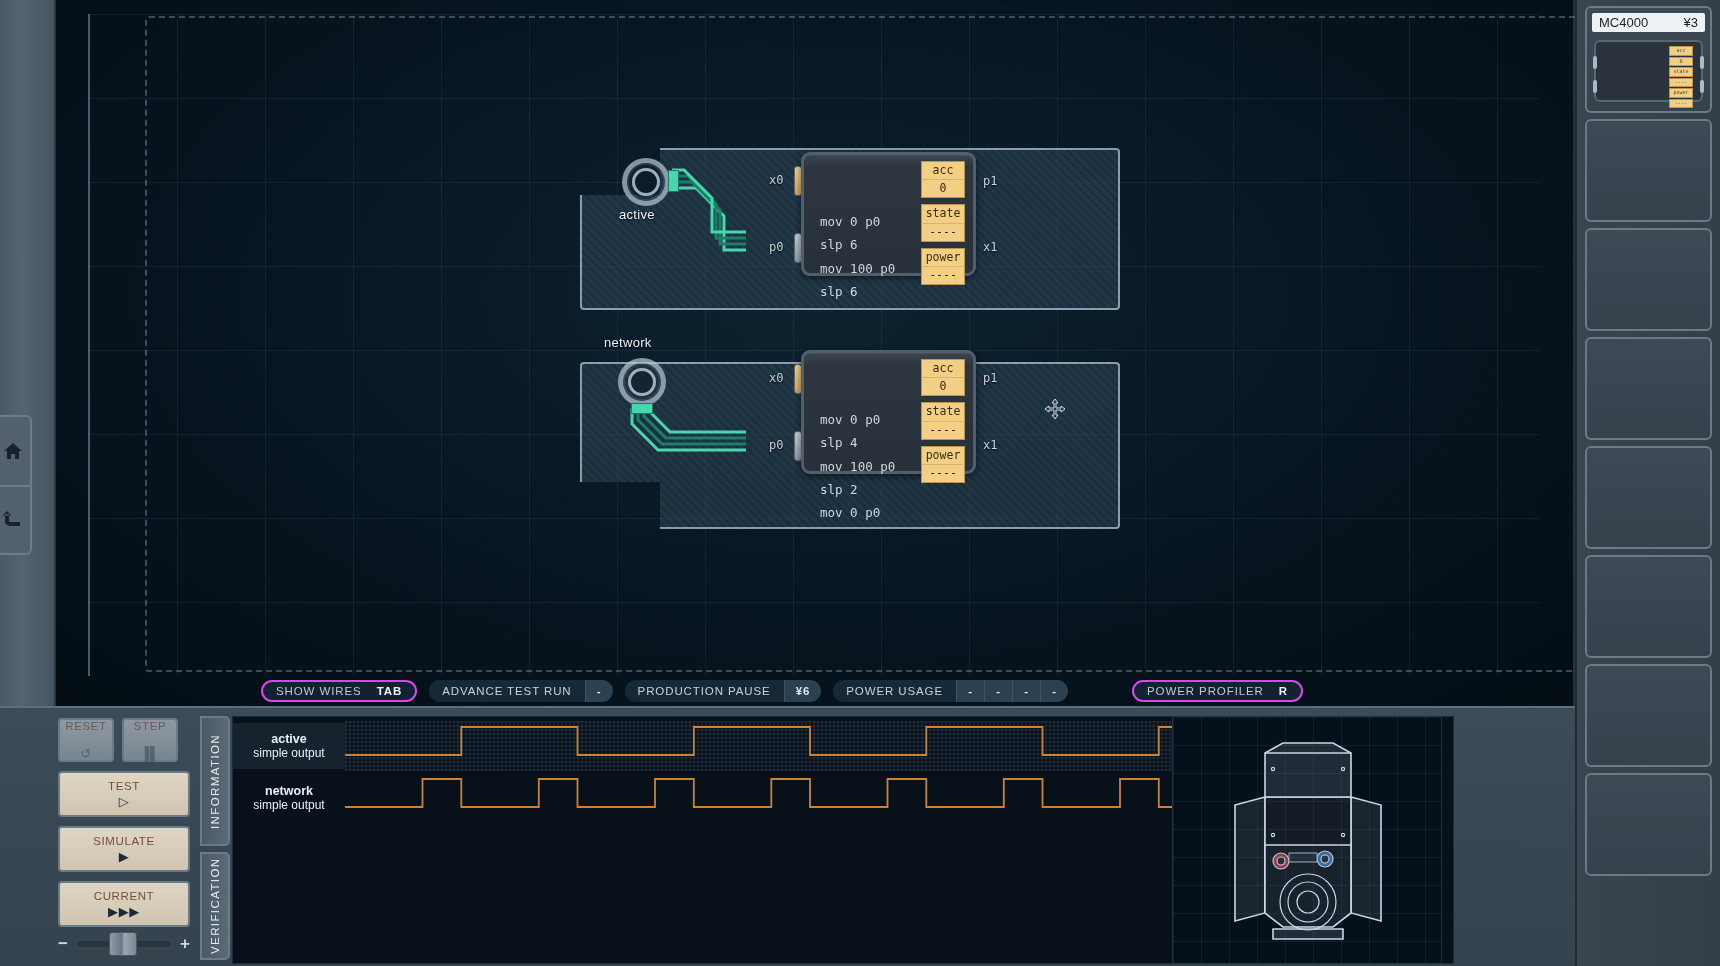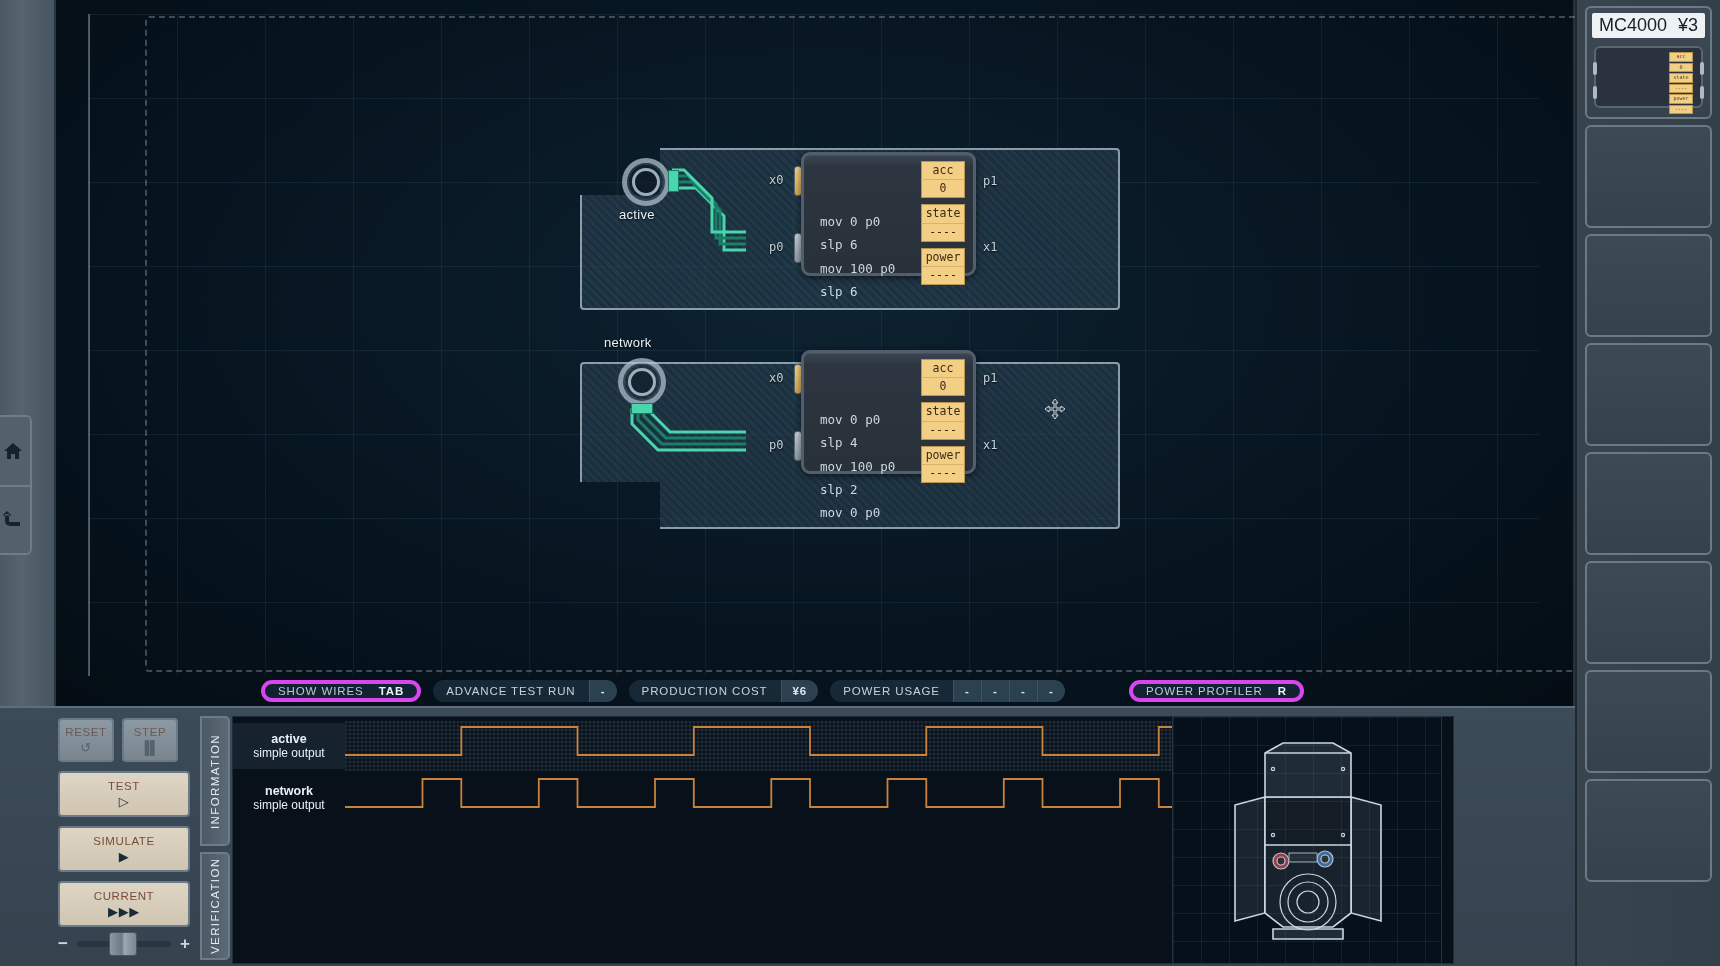--- a/index.html
+++ b/index.html
@@ -153,21 +153,21 @@
     position:absolute; left:56px; top:676px; width:1519px; height:30px;
     display:flex; align-items:center; gap:12px; padding-left:205px;
   }
   .pill {
     display:flex; align-items:center; height:22px;
     border-radius: 11px;
     font-size: 11.5px; letter-spacing: .9px;
     color:#b9cad8;
     overflow:hidden;
   }
-  .pill.outline { border:4px solid #d946ef; background: rgba(30,50,68,.55); }
+  .pill.outline { border:2px solid #d946ef; background: rgba(30,50,68,.55); }
   .pill .plabel { padding: 0 13px; }
   .pill .pval {
     padding: 0 11px; min-width: 28px; text-align:center;
     background: rgba(120,150,175,.22);
     color:#dbe7f0; font-weight:bold;
     align-self:stretch; display:flex; align-items:center; justify-content:center;
     border-left: 1px solid rgba(140,170,195,.18);
   }
   .pill.flat { background: rgba(70,100,125,.28); }
   .pill.flat .plabel { color:#c3d3e0; }
@@ -189,21 +189,21 @@
     display:flex; flex-direction:column; align-items:center; justify-content:center;
   }
   .btn.disabled {
     background: linear-gradient(180deg,#8d9aa3,#79868f);
     color:#6d5a52;
   }
   .btn.active {
     background: linear-gradient(180deg,#ded5c4,#cfc5b1);
     color:#7a4b3a;
   }
-  .btn.small { width:56px; height:44px; }
+  .btn.small { width:56px; height:44px;justify-content:space-between; }
   .btn.wide { width:132px; height:46px; margin-top:9px; }
   .btn .glyph { font-size:13px; margin-top:3px; line-height:1; color:#1b2a38; }
   .btn.disabled .glyph { color:#55636d; }
   .speed-row {
     display:flex; align-items:center; justify-content:space-between;
     width:132px; margin-top:7px; color:#cbd6de; font-size:17px; font-weight:bold;
   }
   .slider-track {
     flex:1; height:6px; margin:0 9px; background:#2b3views; position:relative;
     background:#2a353f; border-radius:3px;
@@ -269,21 +269,21 @@
     padding: 6px 8px;
   }
   .part-slot {
     border:2px solid #6b7a86; border-radius:6px;
     background: linear-gradient(180deg,#3d4a55,#35424c);
     margin-bottom: 6px;
   }
   .part-head {
     display:flex; justify-content:space-between; align-items:center;
     background:#eef2f5; color:#17202a;
-    font-size:18px; padding:2px 7px; margin:5px 5px 0 5px;
+    font-size:13px; padding:2px 7px; margin:5px 5px 0 5px;
     border-radius:2px;
   }
   .part-thumb {
     margin: 8px 7px 9px 7px; height: 62px;
     background:#2a333d; border:2px solid #59656f; border-radius:6px;
     position:relative;
   }
   .thumb-regs {
     position:absolute; right:8px; top:4px; width:24px;
     display:flex; flex-direction:column; gap:1px;
@@ -465,21 +465,21 @@
   <div class="statusbar">
     <div class="pill outline">
       <span class="plabel">SHOW WIRES</span>
       <span class="key">TAB</span>
     </div>
     <div class="pill flat">
       <span class="plabel">ADVANCE TEST RUN</span>
       <span class="pval">-</span>
     </div>
     <div class="pill flat">
-      <span class="plabel">PRODUCTION COST</span>
+      <span class="plabel">PRODUCTION PAUSE</span>
       <span class="pval">¥6</span>
     </div>
     <div class="pill flat">
       <span class="plabel">POWER USAGE</span>
       <span class="pval">-</span>
       <span class="pval">-</span>
       <span class="pval">-</span>
       <span class="pval">-</span>
     </div>
     <div class="pill outline" style="margin-left:52px;">

